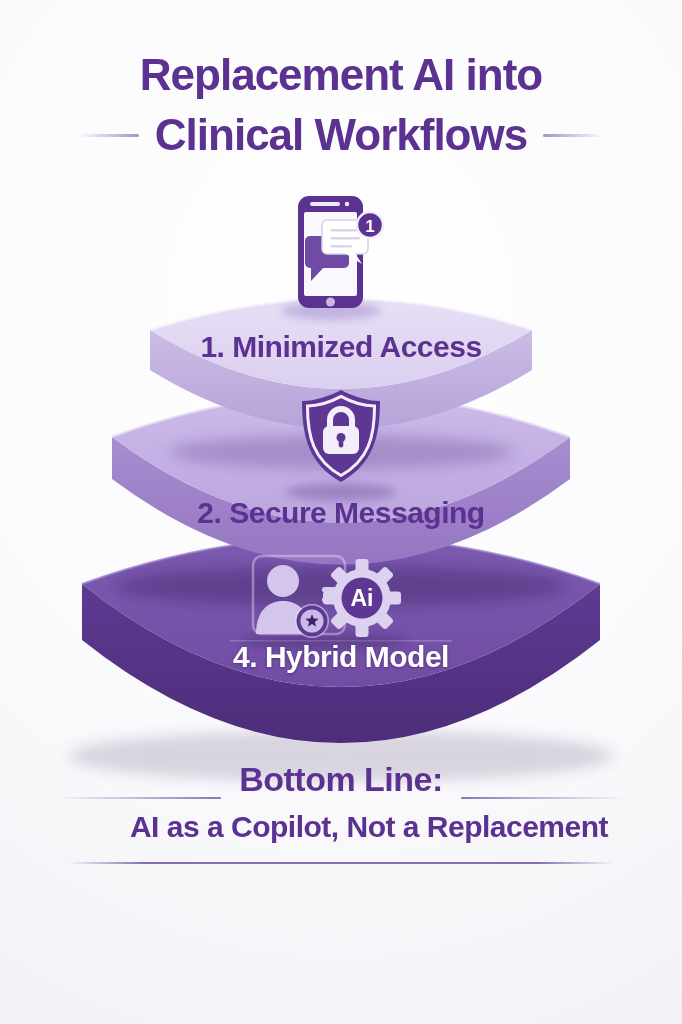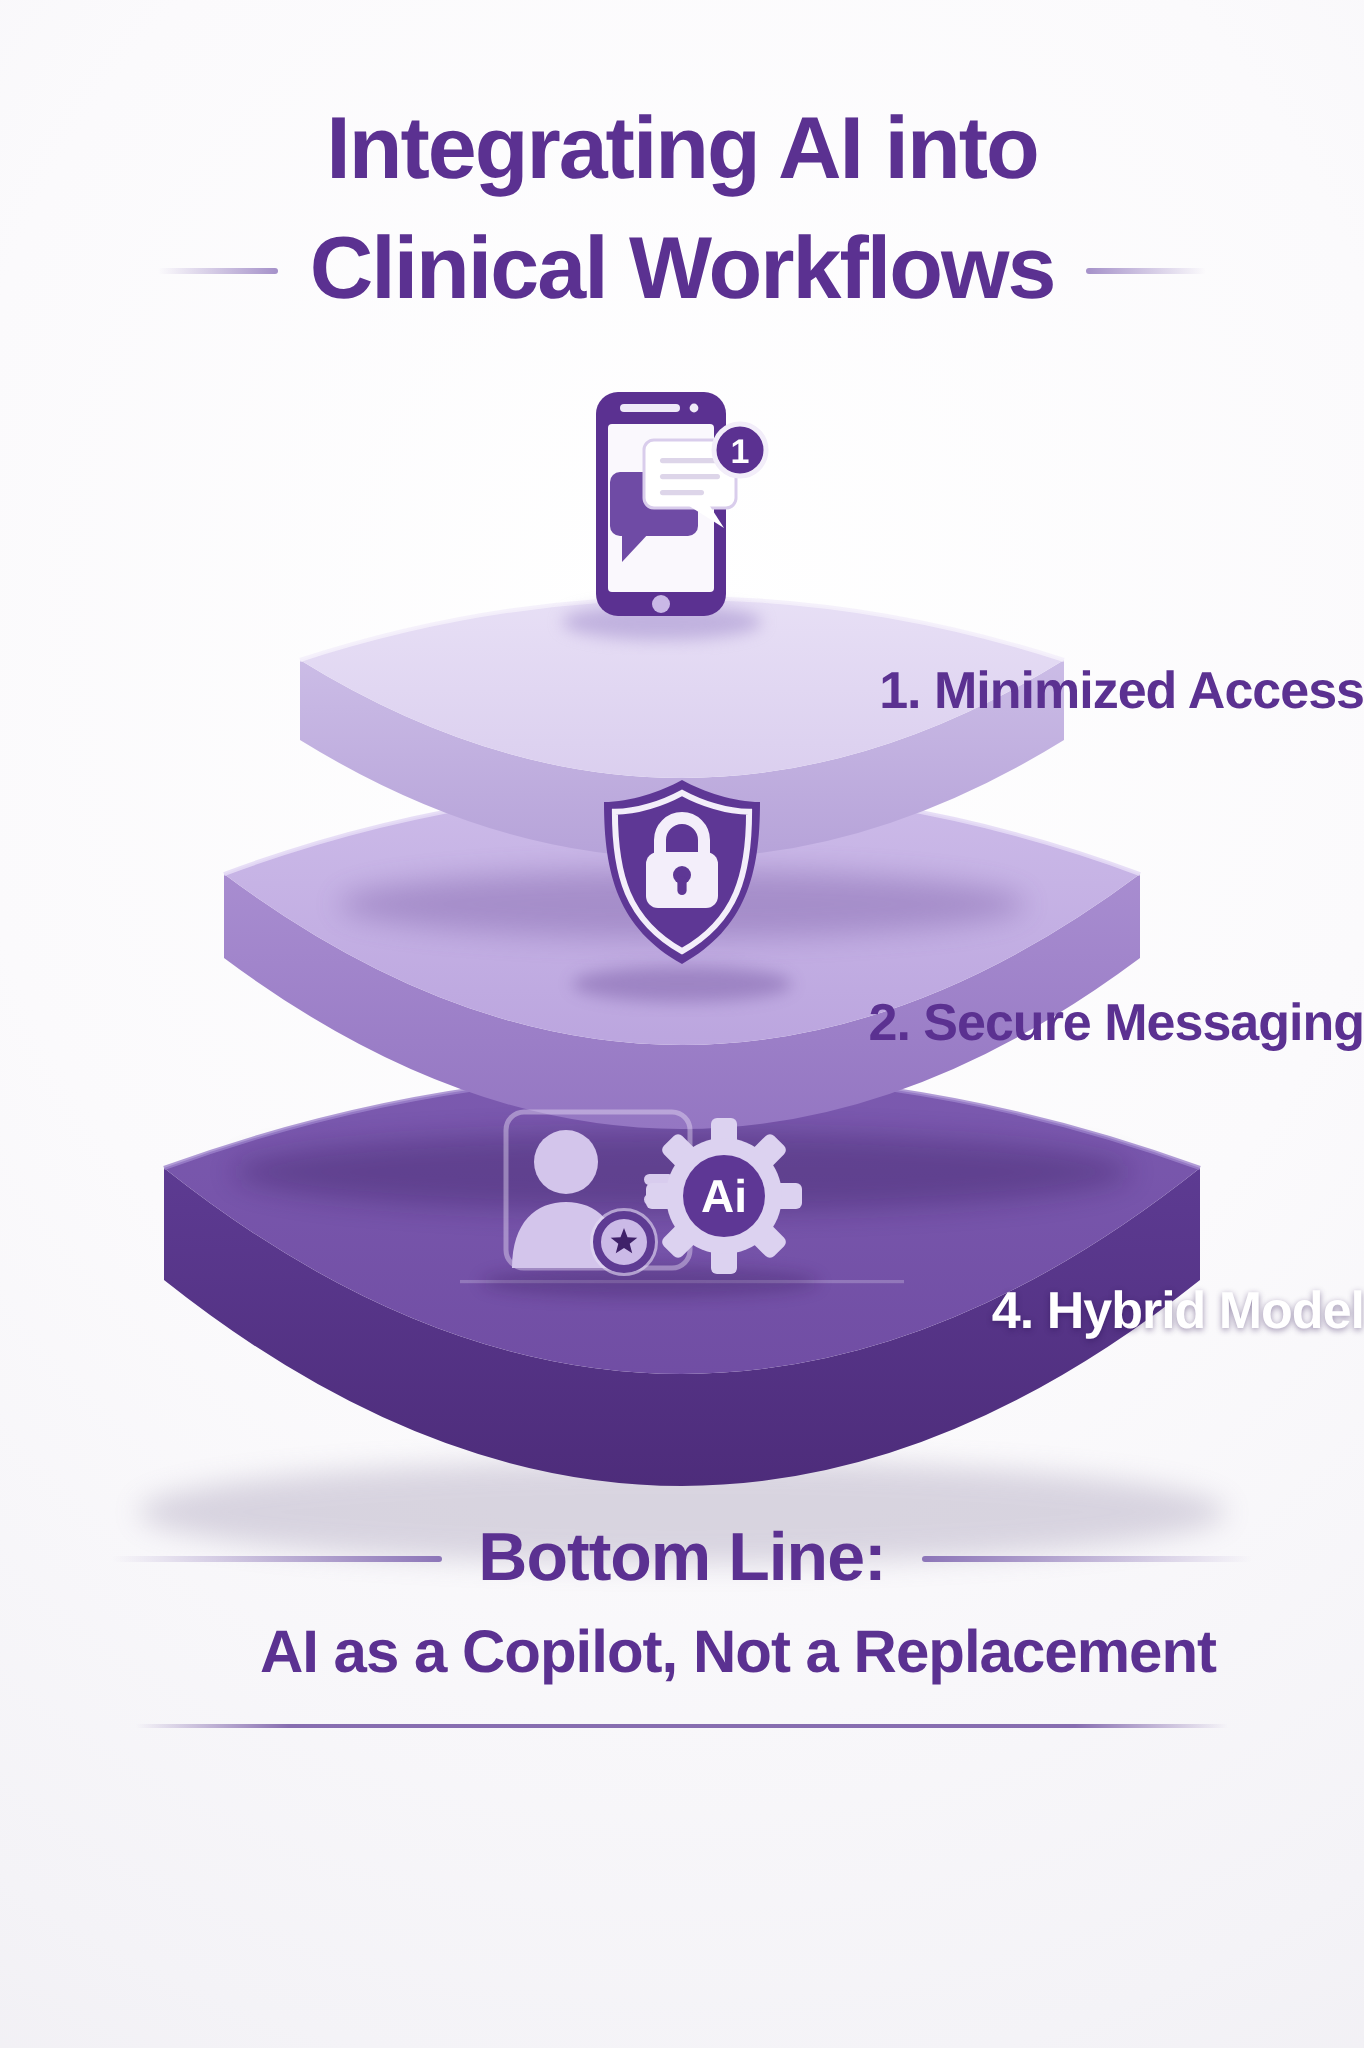--- a/index.html
+++ b/index.html
@@ -11,25 +11,25 @@
     background:radial-gradient(ellipse 120% 90% at 50% 30%, #ffffff 0%, #fbfafc 45%, #f4f3f7 80%, #efedf2 100%);
   }
   .scene{position:absolute;left:0;top:0;z-index:1;}
   .txt{position:absolute;left:0;width:682px;text-align:center;z-index:3;}
   .title-l1{top:50px;font-size:44px;font-weight:700;letter-spacing:-1px;color:#5b3191;}
   .title-row{top:110px;display:flex;align-items:center;justify-content:center;gap:16px;}
   .title-l2{font-size:44px;font-weight:700;letter-spacing:-1px;color:#5b3191;text-align:center;}
   .tdash{height:3px;width:60px;border-radius:2px;}
   .tdash.left{background:linear-gradient(to left,#a591c9,rgba(165,145,201,0));}
   .tdash.right{background:linear-gradient(to right,#a591c9,rgba(165,145,201,0));}
-  .tier-label{font-size:26px;font-weight:700;letter-spacing:-0.5px;text-align:right;}
+  .tier-label{font-size:30px;font-weight:700;letter-spacing:-0.5px;}
   .tl1{top:330px;color:#5b3191;}
   .tl2{top:496px;color:#5b3191;}
   .tl3{top:640px;color:#ffffff;text-shadow:0 1px 3px rgba(40,15,80,.45);}
-  .bottom-row{top:760px;display:flex;align-items:center;justify-content:center;gap:18px;}
+  .bottom-row{top:760px;display:flex;align-items:flex-end;justify-content:center;gap:18px;}
   .bottom-heading{font-size:34px;font-weight:700;letter-spacing:-0.5px;color:#5b3191;}
   .bdash{height:2.5px;width:165px;border-radius:2px;}
   .bdash.left{background:linear-gradient(to left,#8c75b8,rgba(140,117,184,0));}
   .bdash.right{background:linear-gradient(to right,#8c75b8,rgba(140,117,184,0));}
   .bottom-sub{top:810px;font-size:30px;font-weight:700;letter-spacing:-0.5px;color:#5b3191;padding-left:28px;}
   .bottom-divider{
     position:absolute;top:862px;left:68px;width:546px;height:2px;z-index:3;
     background:linear-gradient(90deg,rgba(107,75,158,0),rgba(107,75,158,.8) 14%,rgba(107,75,158,.8) 86%,rgba(107,75,158,0));
   }
 </style>
@@ -161,21 +161,21 @@
         <text x="0" y="8" text-anchor="middle" font-family="Liberation Sans, DejaVu Sans, sans-serif" font-size="23" font-weight="700" fill="#ffffff">Ai</text>
       </g>
       <g>
         <circle cx="312" cy="621" r="16" fill="none" stroke="#e6def5" stroke-width="2" opacity=".6"></circle>
         <circle cx="312" cy="621" r="13.5" fill="#cbbae7" stroke="#5e3b93" stroke-width="4"></circle>
         <path transform="translate(312,621)" d="M0,-7 L1.76,-2.43 L6.66,-2.16 L2.85,0.93 L4.11,5.66 L0,3 L-4.11,5.66 L-2.85,0.93 L-6.66,-2.16 L-1.76,-2.43 Z" fill="#3f2169"></path>
       </g>
     </g>
   </svg>
 
-  <div class="txt title-l1">Integrating AI into</div>
+  <div class="txt title-l1">Replacement AI into</div>
   <div class="txt title-row">
     <span class="tdash left"></span>
     <span class="title-l2">Clinical Workflows</span>
     <span class="tdash right"></span>
   </div>
 
   <div class="txt tier-label tl1">1. Minimized Access</div>
   <div class="txt tier-label tl2">2. Secure Messaging</div>
   <div class="txt tier-label tl3">4. Hybrid Model</div>
 

